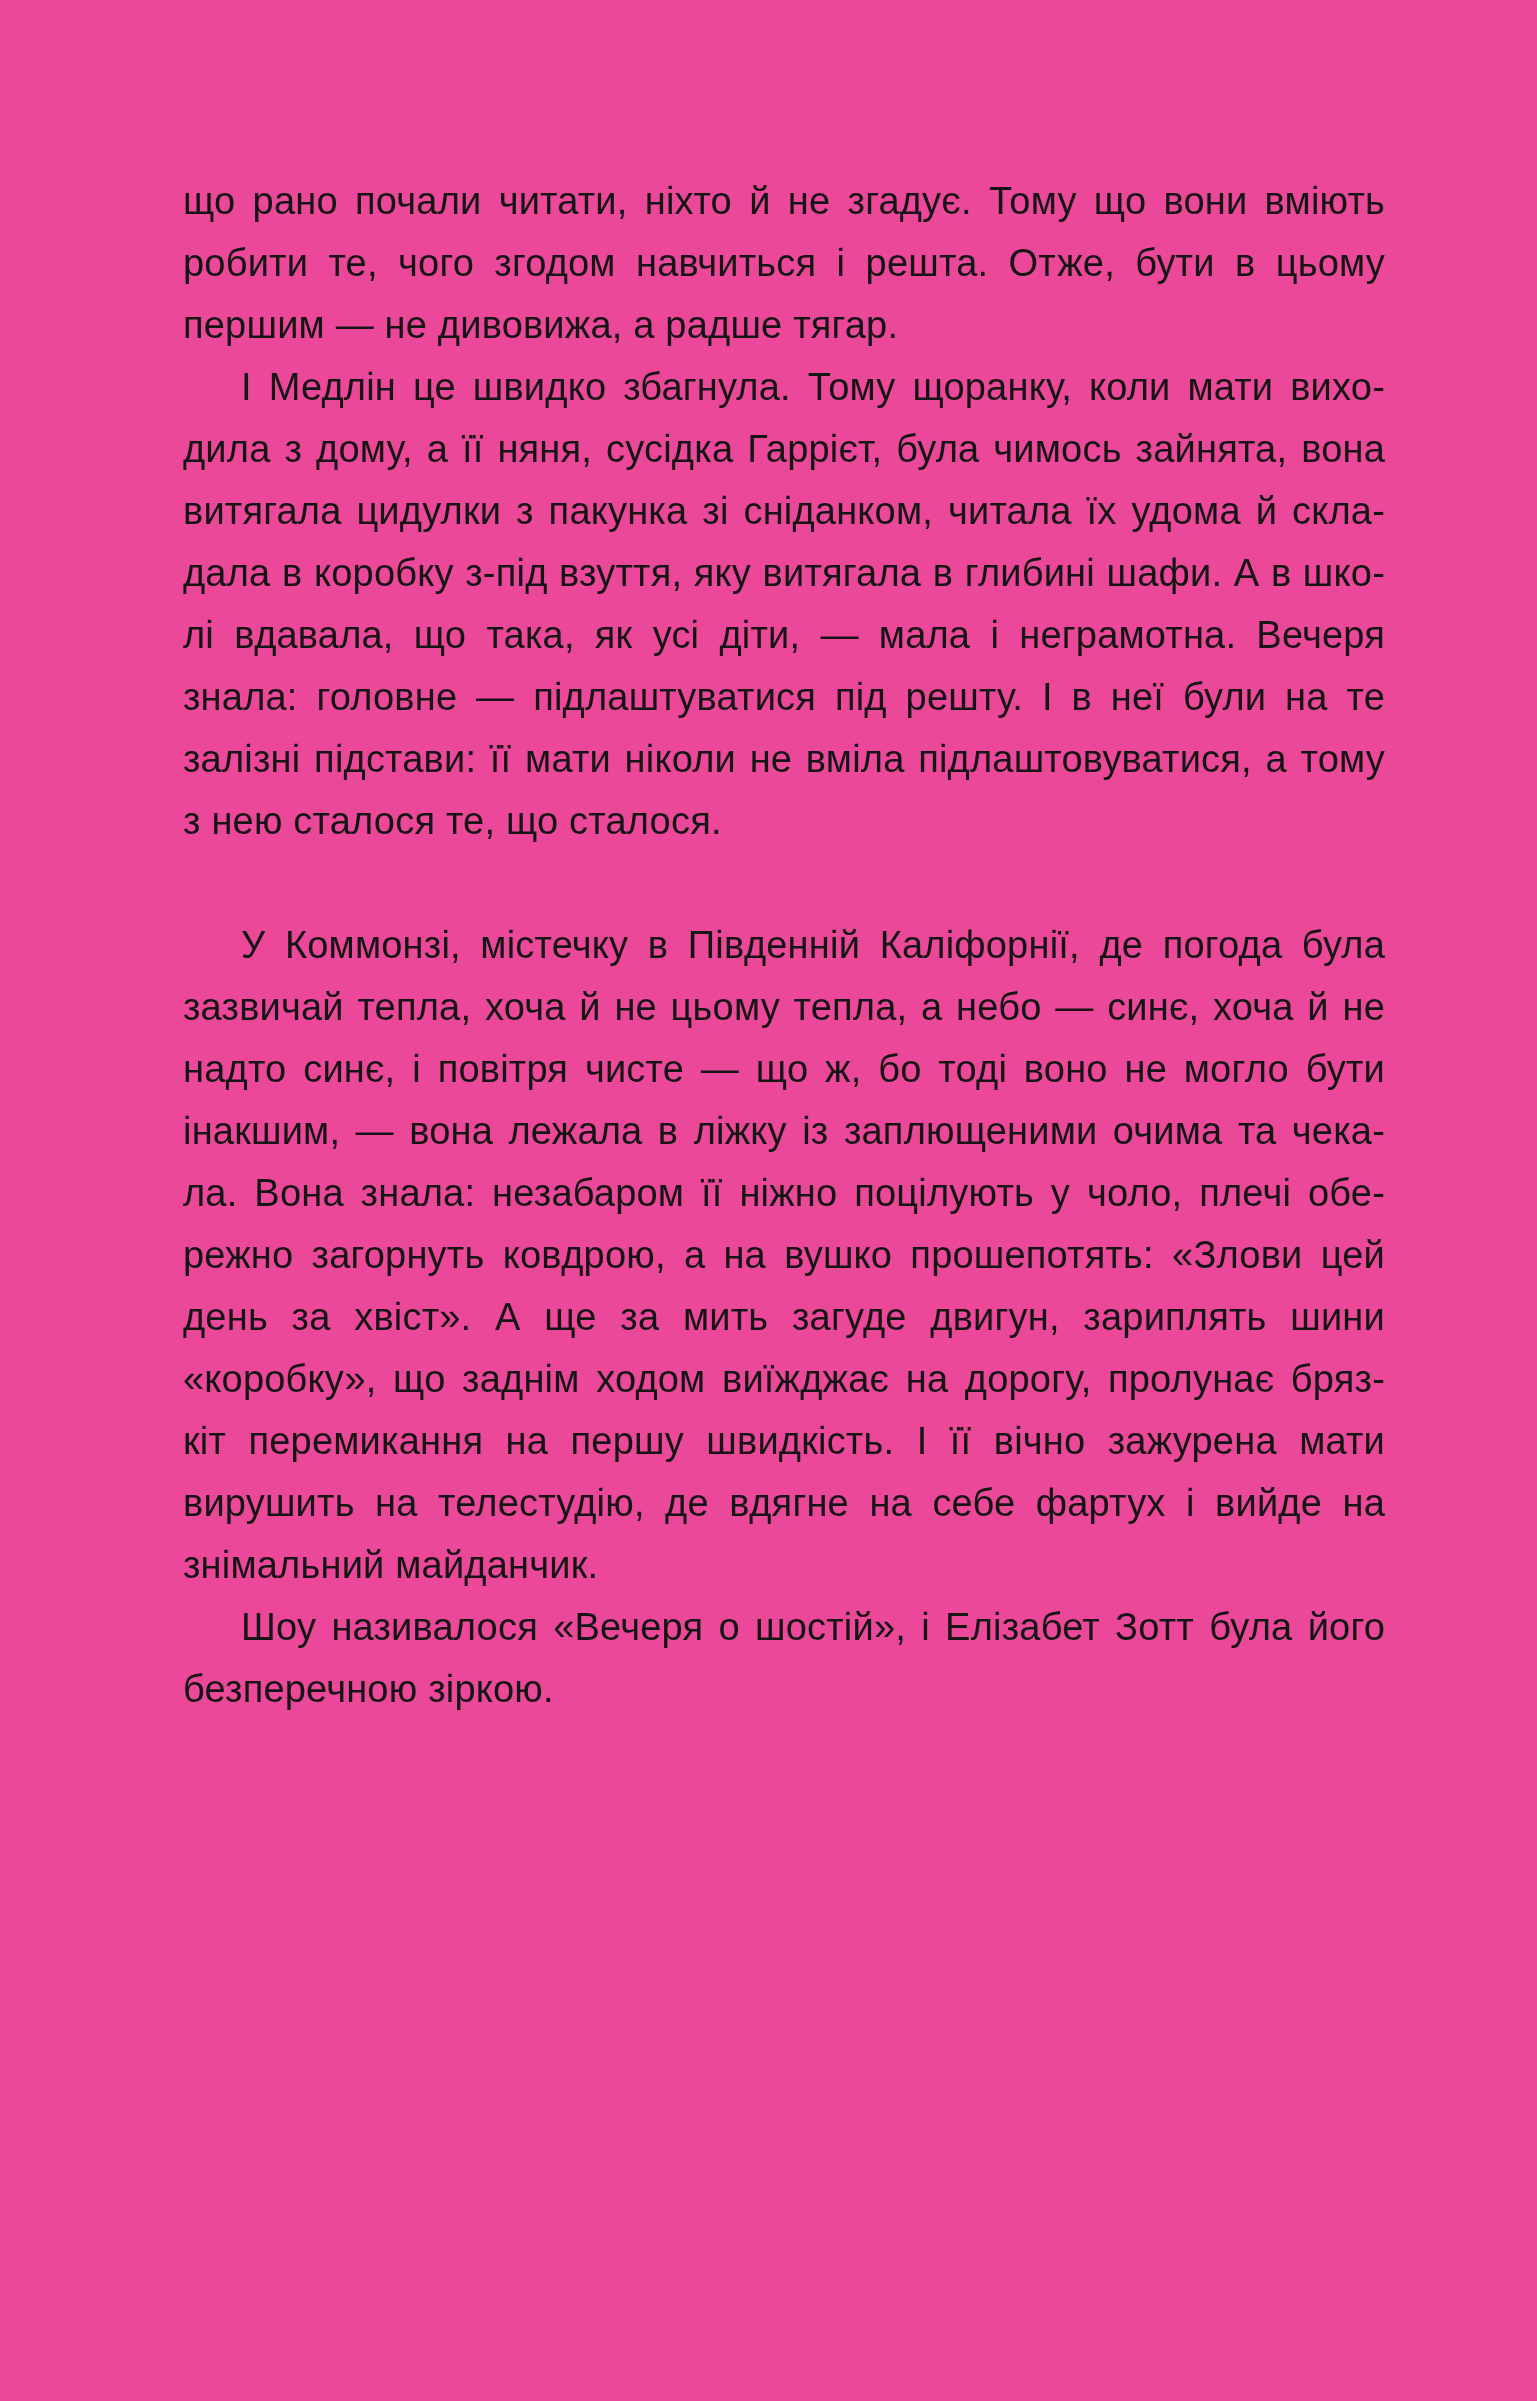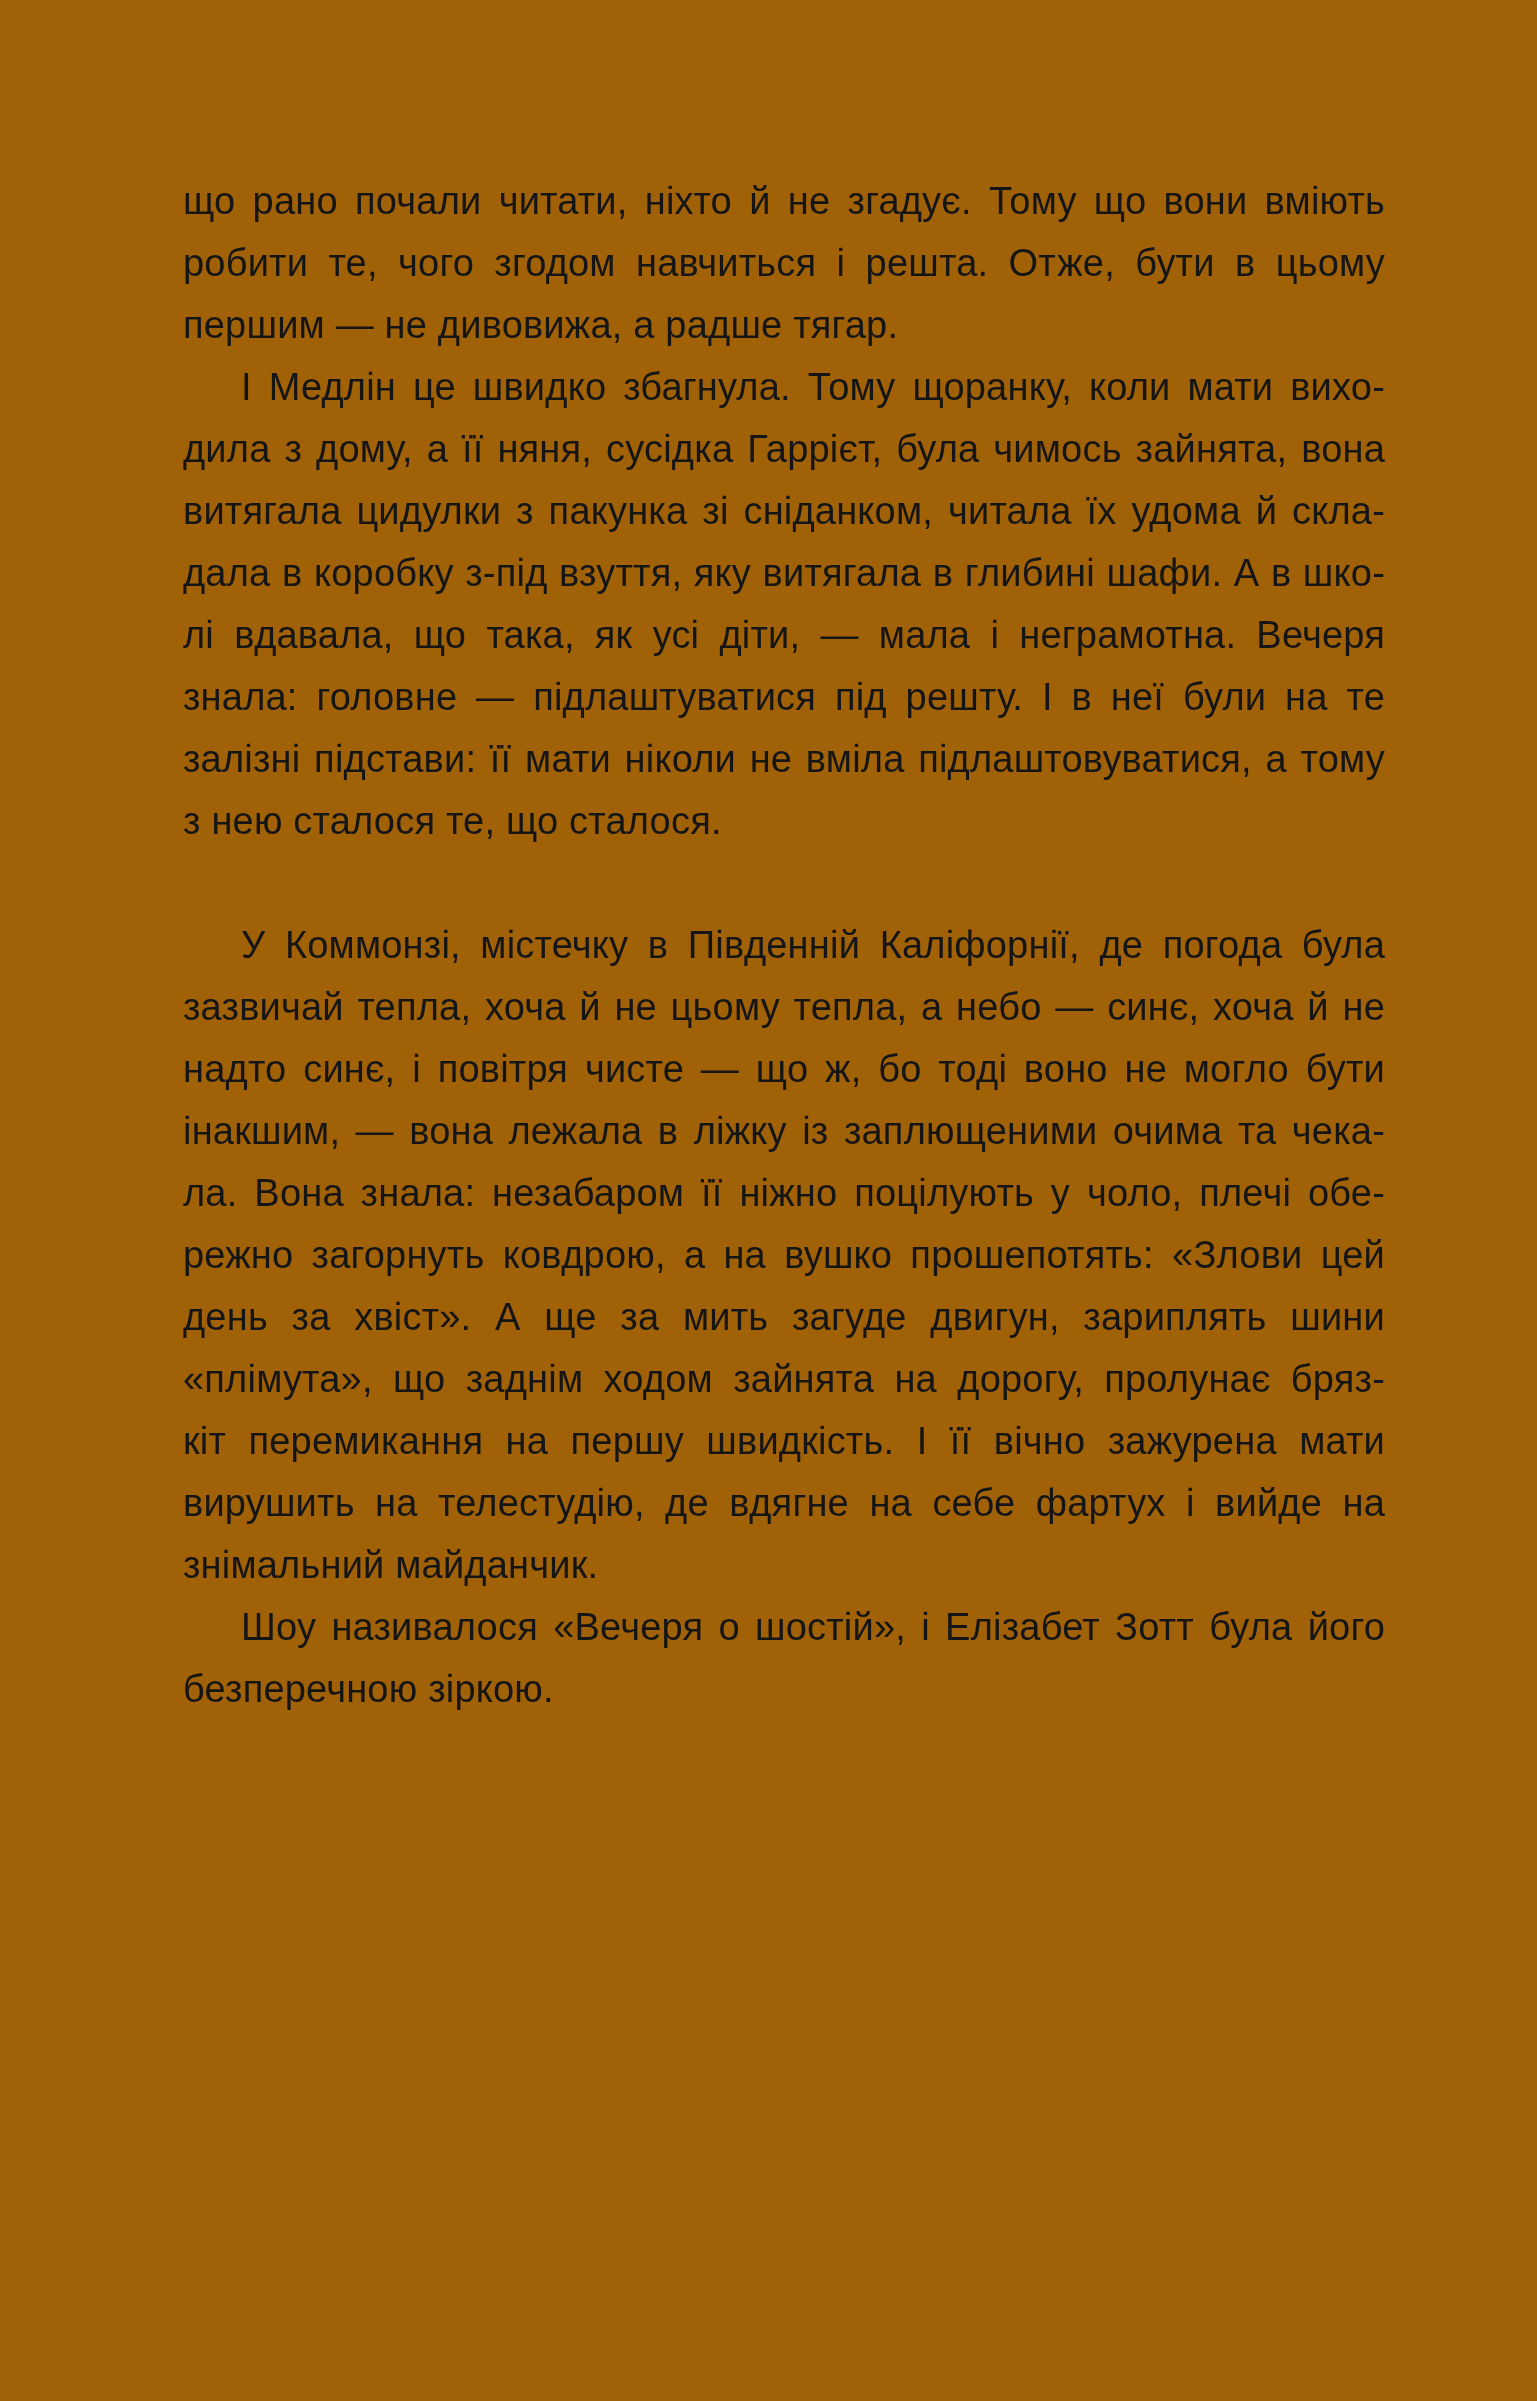--- a/index.html
+++ b/index.html
@@ -9,21 +9,21 @@
   body {
     width: 1538px;
     height: 2401px;
     background: #ffffff;
     font-family: "Liberation Sans", "DejaVu Sans", sans-serif;
   }
   .page {
     position: relative;
     width: 1538px;
     height: 2401px;
-    background: #a16207;
+    background: #ec4899;
     overflow: hidden;
   }
   .text-block {
     position: absolute;
     left: 183px;
     top: 170px;
     width: 1202px;
     color: #151515;
     font-size: 38px;
     font-weight: 400;
@@ -62,21 +62,21 @@
       <div class="line just">знала: головне — підлаштуватися під решту. І в неї були на те</div>
       <div class="line just">залізні підстави: її мати ніколи не вміла підлаштовуватися, а тому</div>
       <div class="line">з нею сталося те, що сталося.</div>
       <div class="line just indent gap">У Коммонзі, містечку в Південній Каліфорнії, де погода була</div>
       <div class="line just">зазвичай тепла, хоча й не цьому тепла, а небо — синє, хоча й не</div>
       <div class="line just">надто синє, і повітря чисте — що ж, бо тоді воно не могло бути</div>
       <div class="line just">інакшим, — вона лежала в ліжку із заплющеними очима та чека-</div>
       <div class="line just">ла. Вона знала: незабаром її ніжно поцілують у чоло, плечі обе-</div>
       <div class="line just">режно загорнуть ковдрою, а на вушко прошепотять: «Злови цей</div>
       <div class="line just">день за хвіст». А ще за мить загуде двигун, зариплять шини</div>
-      <div class="line just">«плімута», що заднім ходом зайнята на дорогу, пролунає бряз-</div>
+      <div class="line just">«коробку», що заднім ходом виїжджає на дорогу, пролунає бряз-</div>
       <div class="line just">кіт перемикання на першу швидкість. І її вічно зажурена мати</div>
       <div class="line just">вирушить на телестудію, де вдягне на себе фартух і вийде на</div>
       <div class="line">знімальний майданчик.</div>
       <div class="line just indent">Шоу називалося «Вечеря о шостій», і Елізабет Зотт була його</div>
       <div class="line">безперечною зіркою.</div>
     </div>
 </div>
 
 
 </body></html>

